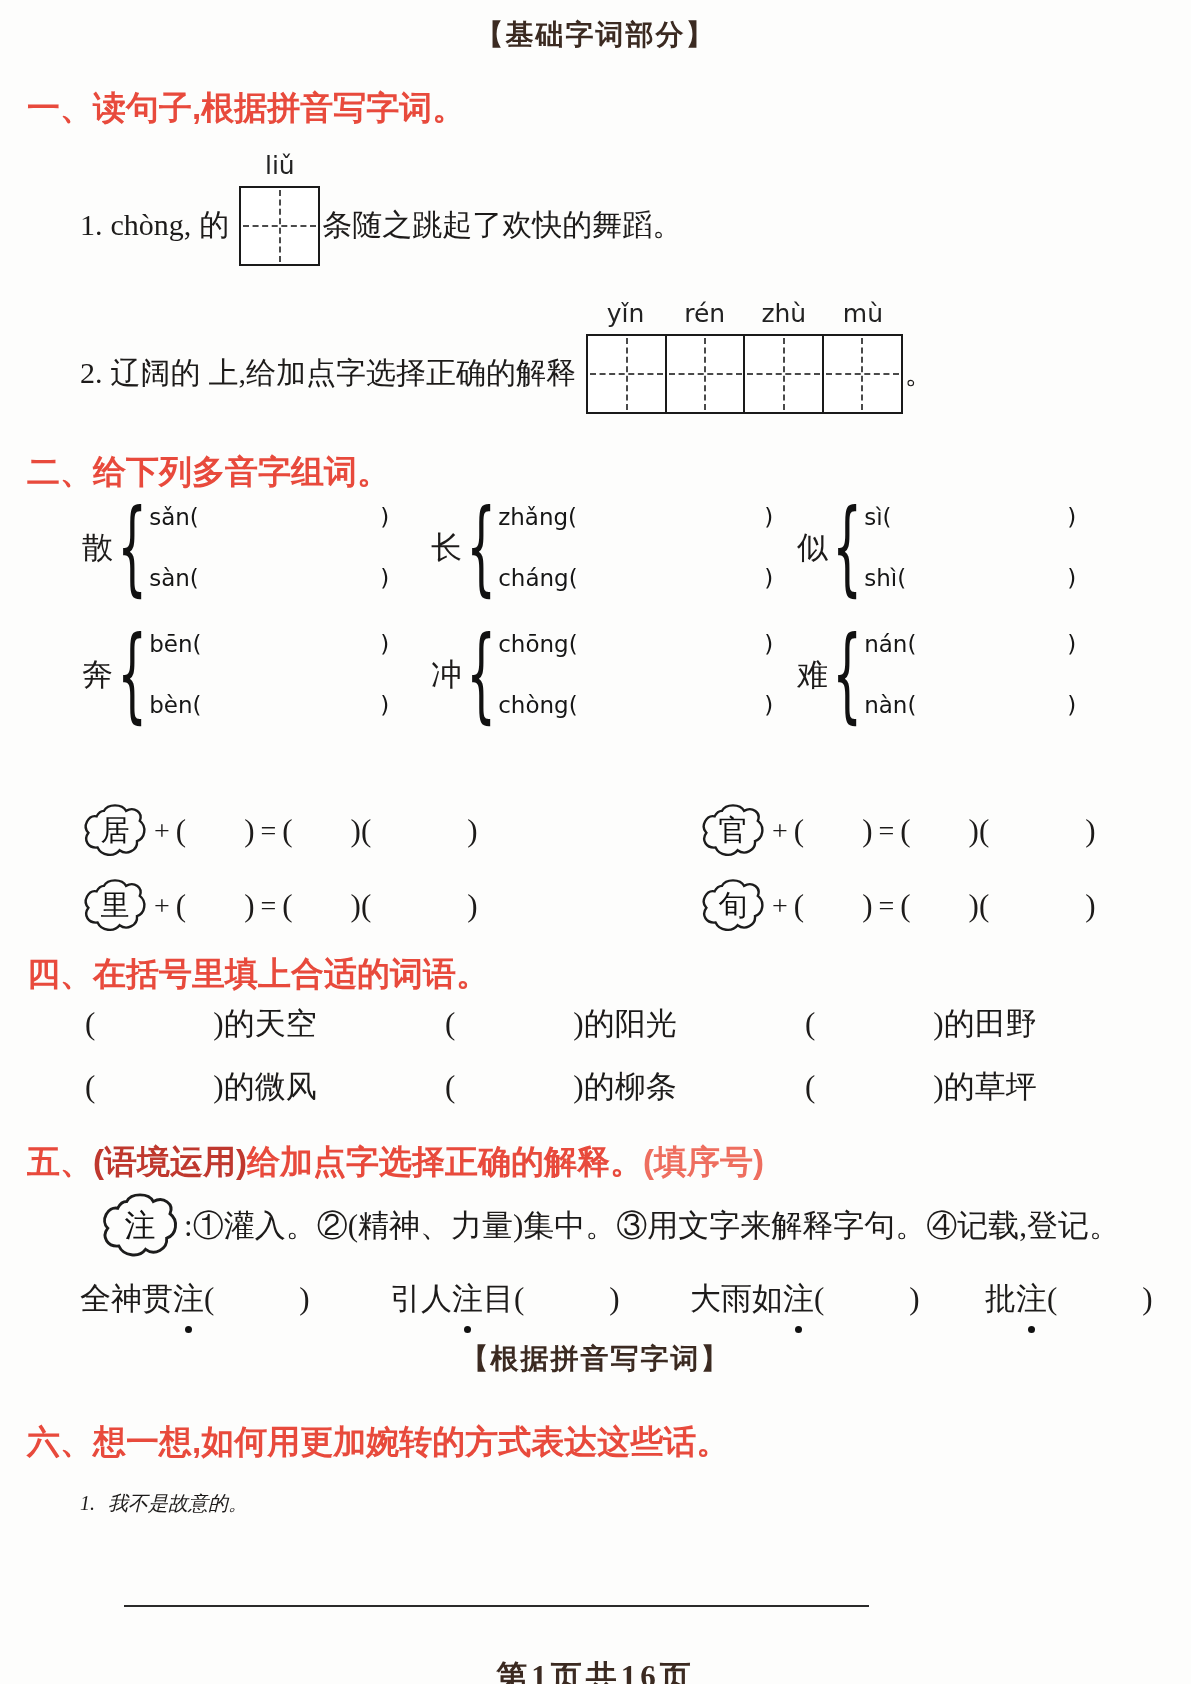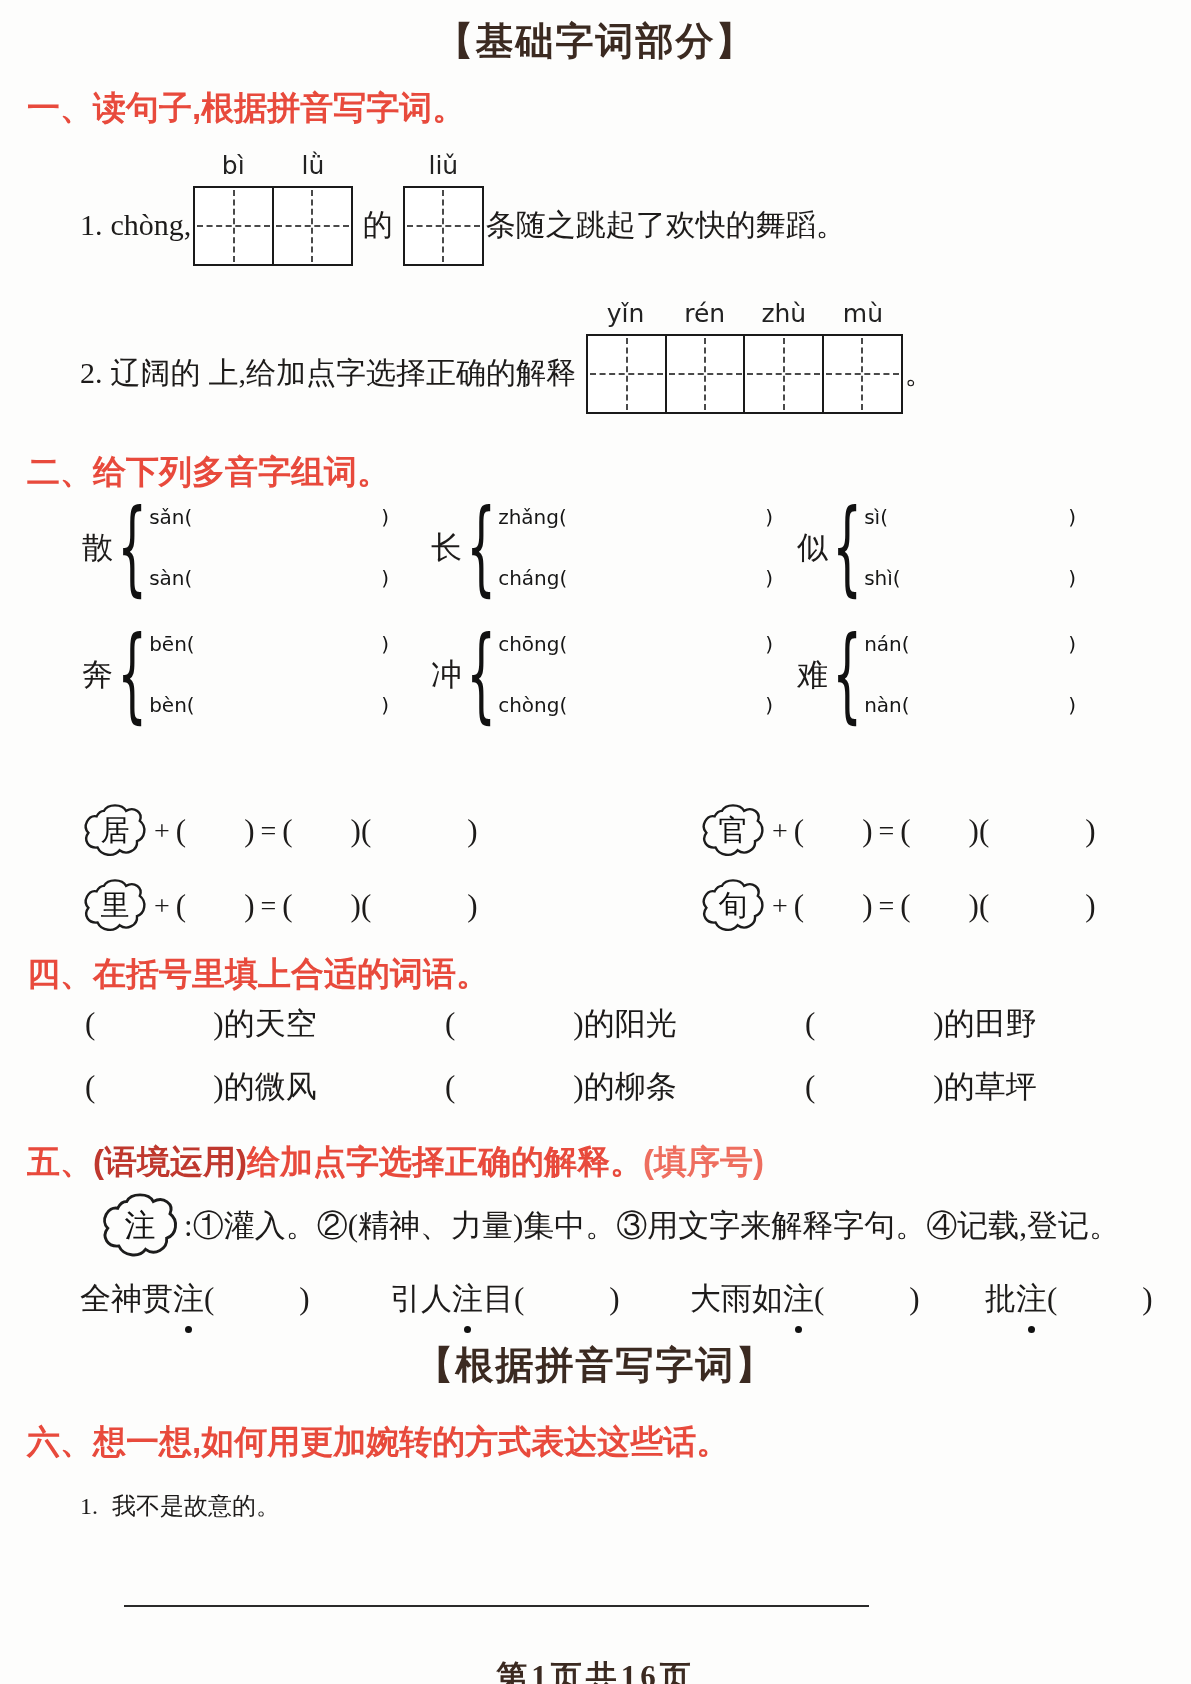--- a/index.html
+++ b/index.html
@@ -3,21 +3,21 @@
 <meta charset="utf-8">
 <style>
   html,body{margin:0;padding:0;background:#e9e9e9;}
   .page{
     position:relative; width:1191px; height:1684px; margin:0 auto;
     background:#fdfdfc; overflow:hidden;
     font-family:"Liberation Serif","DejaVu Serif",serif; color:#1d1b1a;
   }
   .center-title{
     position:absolute; left:0; width:100%; text-align:center;
-    font-size:38px; font-weight:bold; color:#3b2a21; letter-spacing:2px;
+    font-size:28px; font-weight:bold; color:#3b2a21; letter-spacing:2px;
   }
   .h-red{
     position:absolute; left:27px; white-space:nowrap;
     font-family:"Liberation Sans","DejaVu Sans",sans-serif;
     font-weight:bold; font-size:33px; color:#e84a3c;
   }
   .h-red .tag{color:#bf382e;}
   .h-red .note{color:#ee6e5f;}
   
   .row{position:absolute; display:flex; align-items:flex-end;}
@@ -40,21 +40,21 @@
   .poly{position:absolute; display:flex; align-items:center;}
   .pchar{font-size:31px;}
   .brace{
     font-family:"DejaVu Sans",sans-serif; font-size:104px; font-weight:normal;
     line-height:0.9; transform:scaleX(0.45); margin:0 -16px 0 -14px; color:#111;
   }
   .pcol{display:flex; flex-direction:column; gap:17px;}
   .pline{
     display:flex; justify-content:space-between; align-items:baseline;
     font-family:"DejaVu Sans","Liberation Sans",sans-serif;
-    font-size:20px; line-height:44px; color:#161616;
+    font-size:23px; line-height:44px; color:#161616;
   }
   
   .combine{position:absolute; display:flex; align-items:center; font-size:30px;}
   .bubble{position:relative; width:66px; height:60px; flex:0 0 auto;}
   .bubble svg{position:absolute; inset:0; width:100%; height:100%;}
   .bchar{position:absolute; inset:0; display:flex; align-items:center; justify-content:center; font-size:29px; color:#111;}
   .op{margin:0 6px; font-size:28px;}
   .par{font-size:31px;}
   .sp{display:inline-block;}
   
@@ -66,49 +66,39 @@
   .bubble-lg .bchar{font-size:31px;}
   .def-text{font-size:31px; white-space:nowrap;}
   .witem{position:absolute; display:flex; align-items:baseline; font-size:31px; white-space:nowrap;}
   .wgap{display:inline-block; width:85px;}
   .dotted{position:relative;}
   .dotted::after{
     content:""; position:absolute; left:50%; bottom:-13px;
     width:7px; height:7px; margin-left:-4px; background:#111; border-radius:50%;
   }
   
-  .q6item{position:absolute; font-size:24px; white-space:nowrap;}
+  .q6item{position:absolute; font-size:20px; white-space:nowrap;font-style:italic;}
   .answer-line{position:absolute; border-top:2.5px solid #2a2a2a; height:0;}
   .footer{
     position:absolute; left:0; width:100%; text-align:center;
     font-size:31px; font-weight:bold; color:#3b2a21; letter-spacing:4px;
   }
 </style>
 </head>
 <body>
 
 <div class="page">
 
   <div class="center-title" style="top:16px">【基础字词部分】</div>
 
   <div class="h-red" style="top:86px">一、读句子,根据拼音写字词。</div>
 
   <div class="row" style="left:80px; top:150px">
     <span class="qtext qnum">1.</span>
     <span class="qtext">chòng,</span>
-    <div class="pygroup">
-      <div class="pyrow">
-        <span>bì</span>
-        <span>lǜ</span>
-      </div>
-      <div class="boxes">
-        <div class="wbox"></div>
-        <div class="wbox"></div>
-      </div>
-    </div>
     <span class="qtext mid">的</span>
     <div class="pygroup">
       <div class="pyrow">
         <span>liǔ</span>
       </div>
       <div class="boxes">
         <div class="wbox"></div>
       </div>
     </div>
     <span class="qtext">条随之跳起了欢快的舞蹈。</span>

